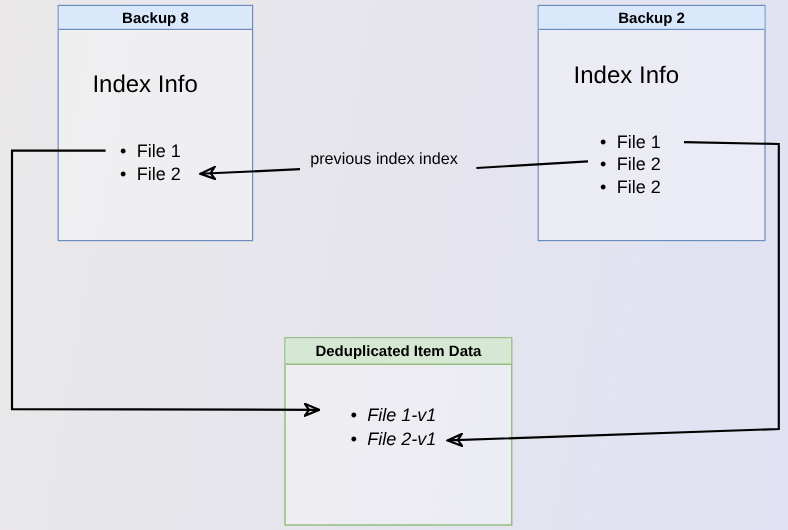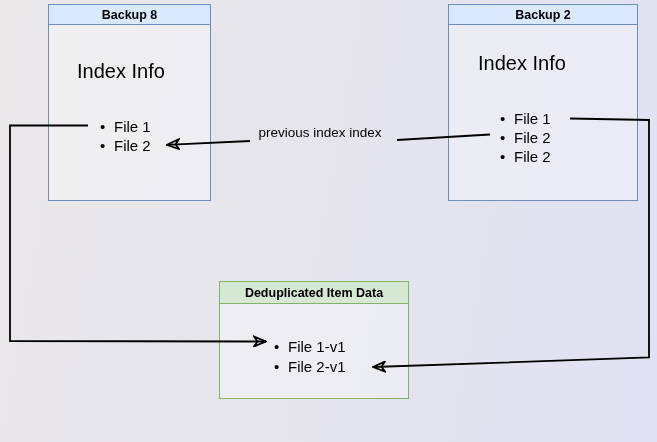--- a/index.html
+++ b/index.html
@@ -105,23 +105,23 @@
   <div class="box blue" style="left:448px; top:4px; width:190px; height:197px;">
     <div class="box-header">Backup 2</div>
     <div class="section-label" style="left:29px; top:49px;">Index Info</div>
     <ul class="items lh19" style="left:51px; top:104px;">
         <li>File 1</li>
         <li>File 2</li>
         <li>File 2</li>
       </ul>
   </div>
 
-  <div class="box green" style="left:219px; top:281px; width:190px; height:118px;">
+  <div class="box green" style="left:237px; top:281px; width:190px; height:157px;">
     <div class="box-header">Deduplicated Item Data</div>
-    <ul class="items lh197" style="left:54px; top:55px;">
+    <ul class="items lh197" style="left:54px; top:55px;font-style:italic;">
         <li>File 1-v1</li>
         <li>File 2-v1</li>
       </ul>
   </div>
 
   <div class="annotation">
     <div>previous index index</div>
   </div>
 
   <svg class="wires" viewBox="0 0 657 442">

